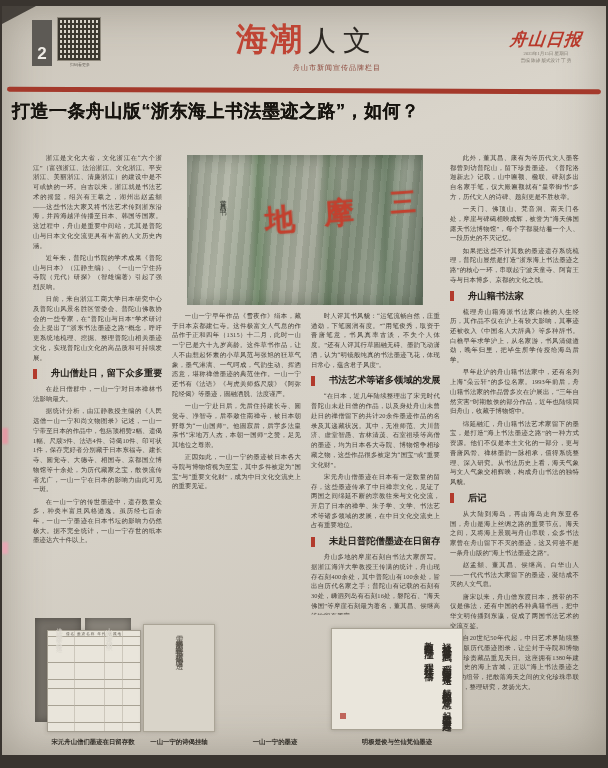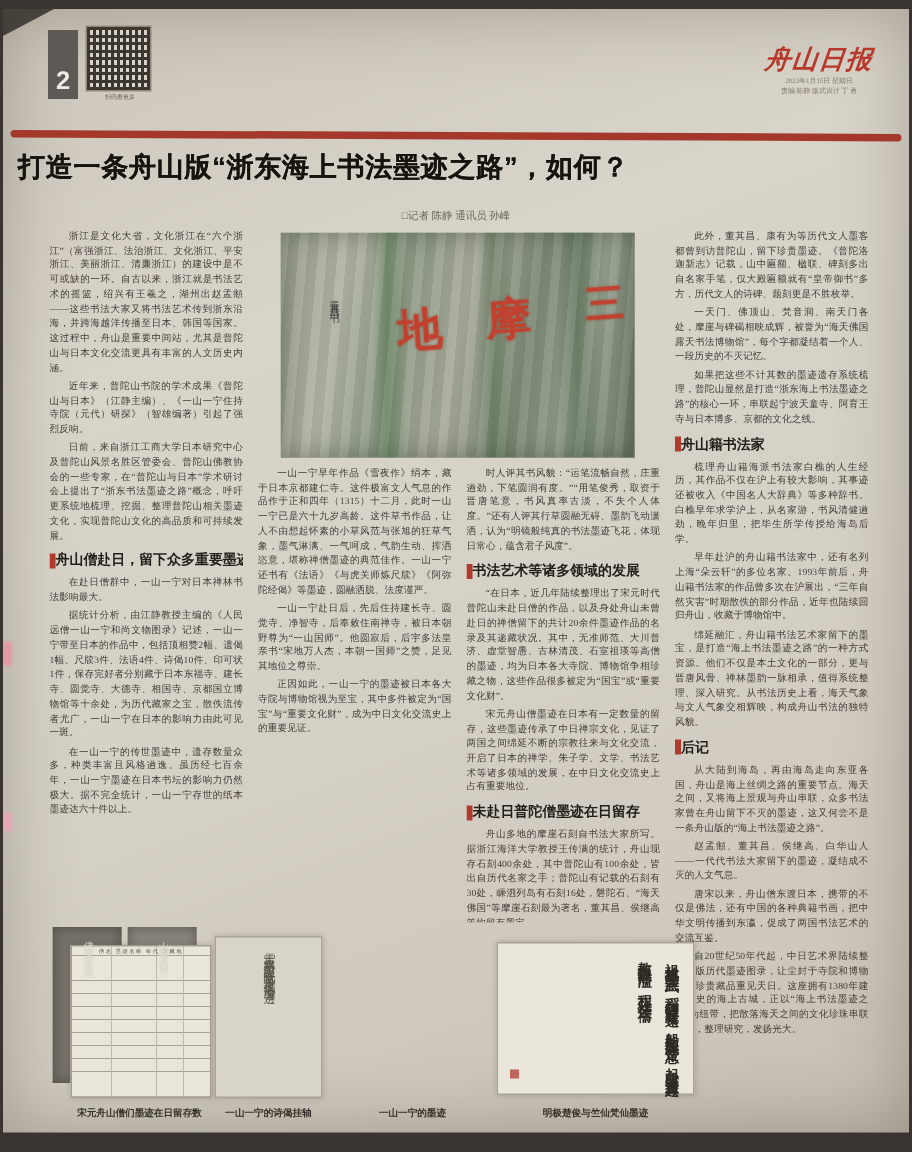--- a/index.html
+++ b/index.html
@@ -41,21 +41,21 @@
   .byline{position:absolute;top:133px;left:0;right:0;text-align:center;font-size:7px;color:#6d675e;}
 
   
   .main{position:absolute;top:147px;left:31px;width:546px;height:566px;
         display:grid;grid-template-columns:repeat(4,1fr);column-gap:10px;align-items:start;}
   .col{height:462px;overflow:hidden;}
   .col.tall{height:566px;}
   .col p{margin:0 0 2.5px;font-size:6.4px;line-height:1.52;color:#403b34;text-align:justify;
          text-indent:2em;letter-spacing:.1px;}
   .spacer{height:158px;}
-  .sec-h{display:flex;align-items:center;gap:0;margin:5px 0 4px;
+  .sec-h{display:flex;align-items:center;gap:14px;margin:5px 0 4px;
          font-family:"Liberation Sans",sans-serif;font-weight:bold;font-size:9.3px;color:#221e19;white-space:nowrap;}
   .sec-h .bullet{flex:0 0 auto;width:4px;height:10px;background:#b23a2c;}
 
   
   .photo{position:absolute;left:154px;top:2px;width:236px;height:150px;overflow:hidden;
          background:linear-gradient(100deg,#9aa091 0%,#b2b6a7 18%,#8f9b87 34%,#a9ac9e 50%,#7e8b77 68%,#99a292 84%,#6e7c6a 100%);
          box-shadow:inset 0 0 18px rgba(40,50,35,.45);}
   .photo::before{content:"";position:absolute;inset:0;
          background:linear-gradient(90deg,transparent 26%,rgba(60,105,55,.38) 30%,transparent 36%,
                     transparent 55%,rgba(50,90,48,.30) 60%,transparent 66%,
@@ -101,30 +101,33 @@
 <div class="stage">
   <div class="paper">
     <div class="corner-shadow"></div>
     <div class="pink-tab pt1"></div>
     <div class="pink-tab pt2"></div>
 
     <div class="header">
       <div class="pbox">2</div>
       <div class="qr"></div>
       <div class="qr-caption">扫码看更多</div>
+      <div class="section-head">
+        <span class="st-red">海潮</span><span class="st-black">人文</span>
+        <div class="st-sub">舟山市新闻宣传品牌栏目</div>
+      </div>
       <div class="masthead">
         <div class="mast-name">舟山日报</div>
         <div class="mast-line">2023年1月15日 星期日</div>
         <div class="mast-line">责编 陈静  版式设计 丁 勇</div>
       </div>
     </div>
     <div class="red-rule"></div>
 
     <div class="headline">打造一条舟山版“浙东海上书法墨迹之路”，如何？</div>
-    <div class="byline">□记者 陈静 通讯员 孙峰</div>
 
     <div class="main">
 
       <div class="col">
         <p>浙江是文化大省，文化浙江在“六个浙江”（富强浙江、法治浙江、文化浙江、平安浙江、美丽浙江、清廉浙江）的建设中是不可或缺的一环。自古以来，浙江就是书法艺术的摇篮，绍兴有王羲之，湖州出赵孟頫——这些书法大家又将书法艺术传到浙东沿海，并跨海越洋传播至日本、韩国等国家。这过程中，舟山是重要中间站，尤其是普陀山与日本文化交流更具有丰富的人文历史内涵。</p>
         <p>近年来，普陀山书院的学术成果《普陀山与日本》（江静主编）、《一山一宁住持寺院（元代）研探》（智雄编著）引起了强烈反响。</p>
         <p>日前，来自浙江工商大学日本研究中心及普陀山风景名胜区管委会、普陀山佛教协会的一些专家，在“普陀山与日本”学术研讨会上提出了“浙东书法墨迹之路”概念，呼吁更系统地梳理、挖掘、整理普陀山相关墨迹文化，实现普陀山文化的高品质和可持续发展。</p>
         <div class="sec-h">
             <span class="bullet"></span>
             <span>舟山僧赴日，留下众多重要墨迹</span>

